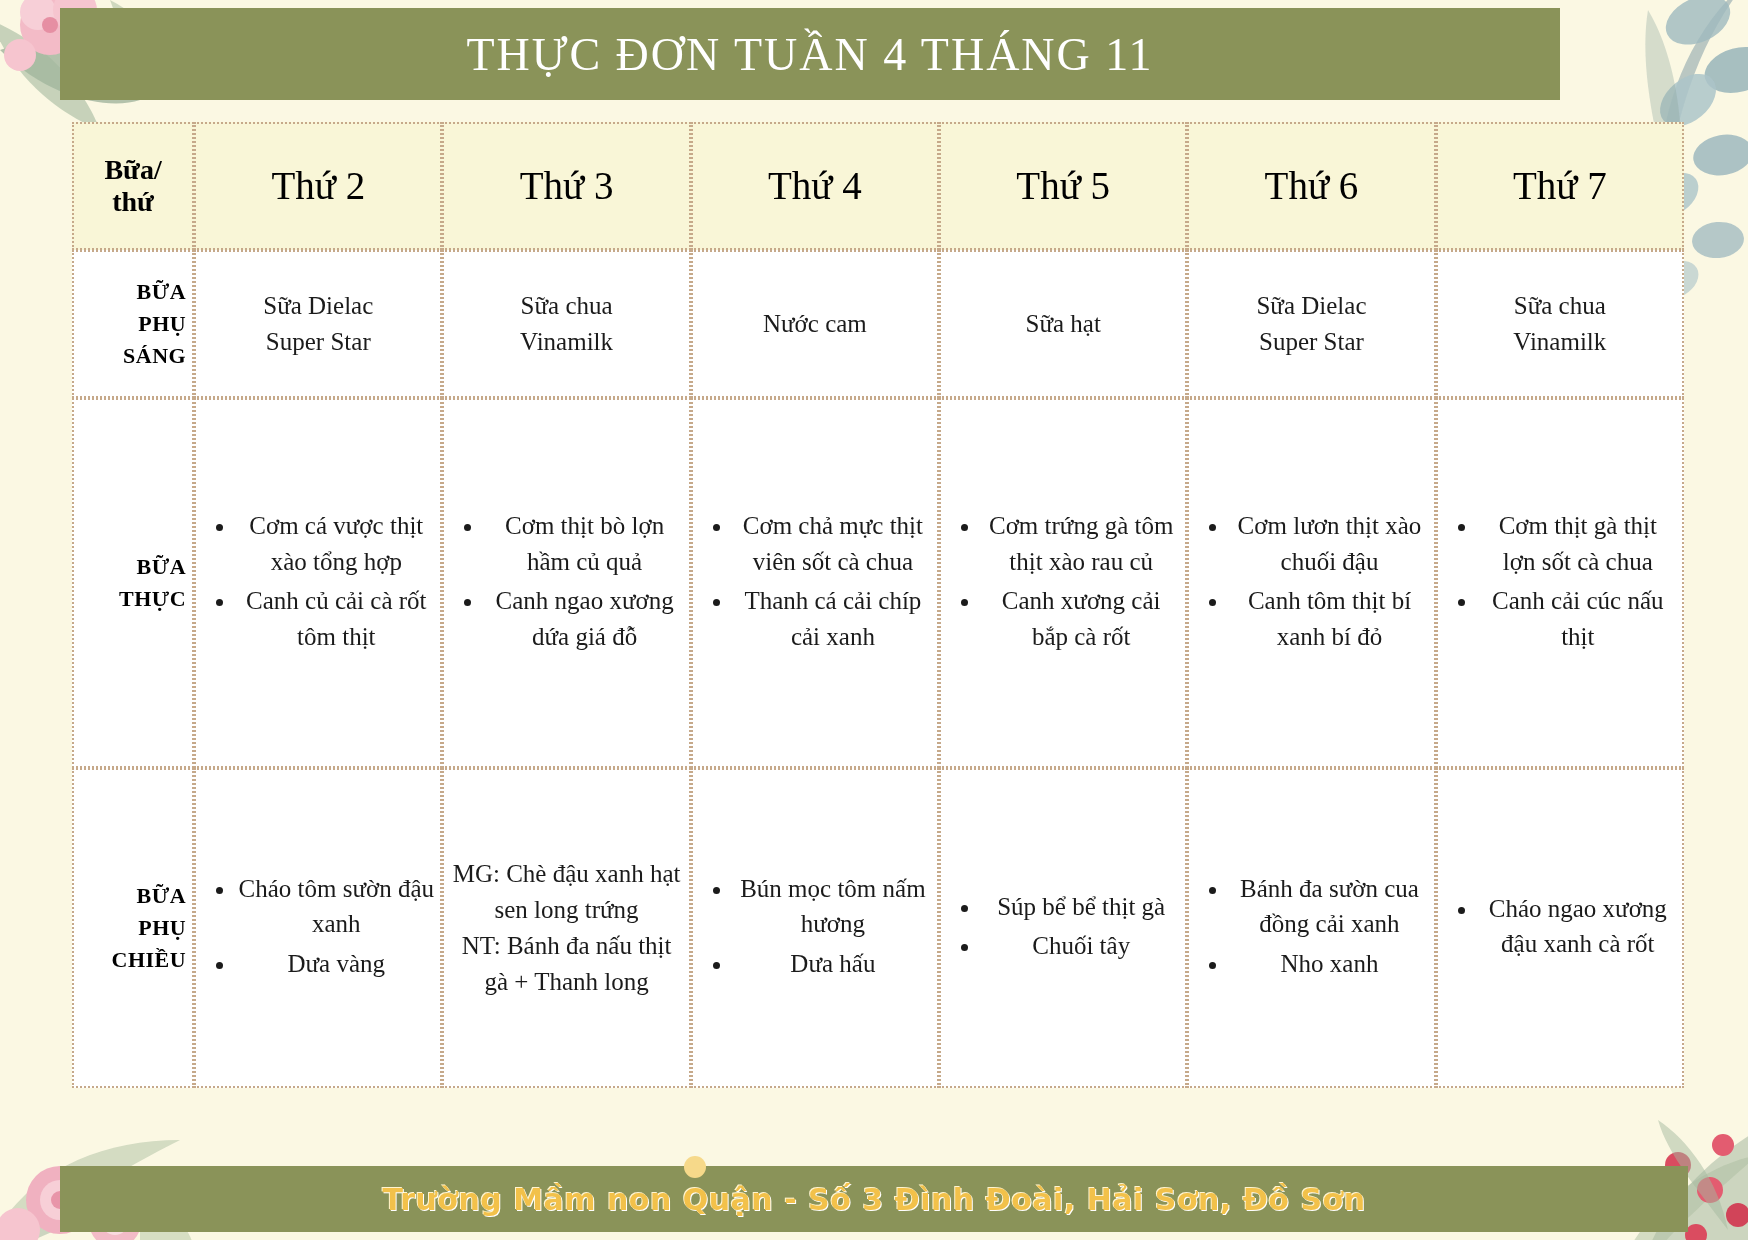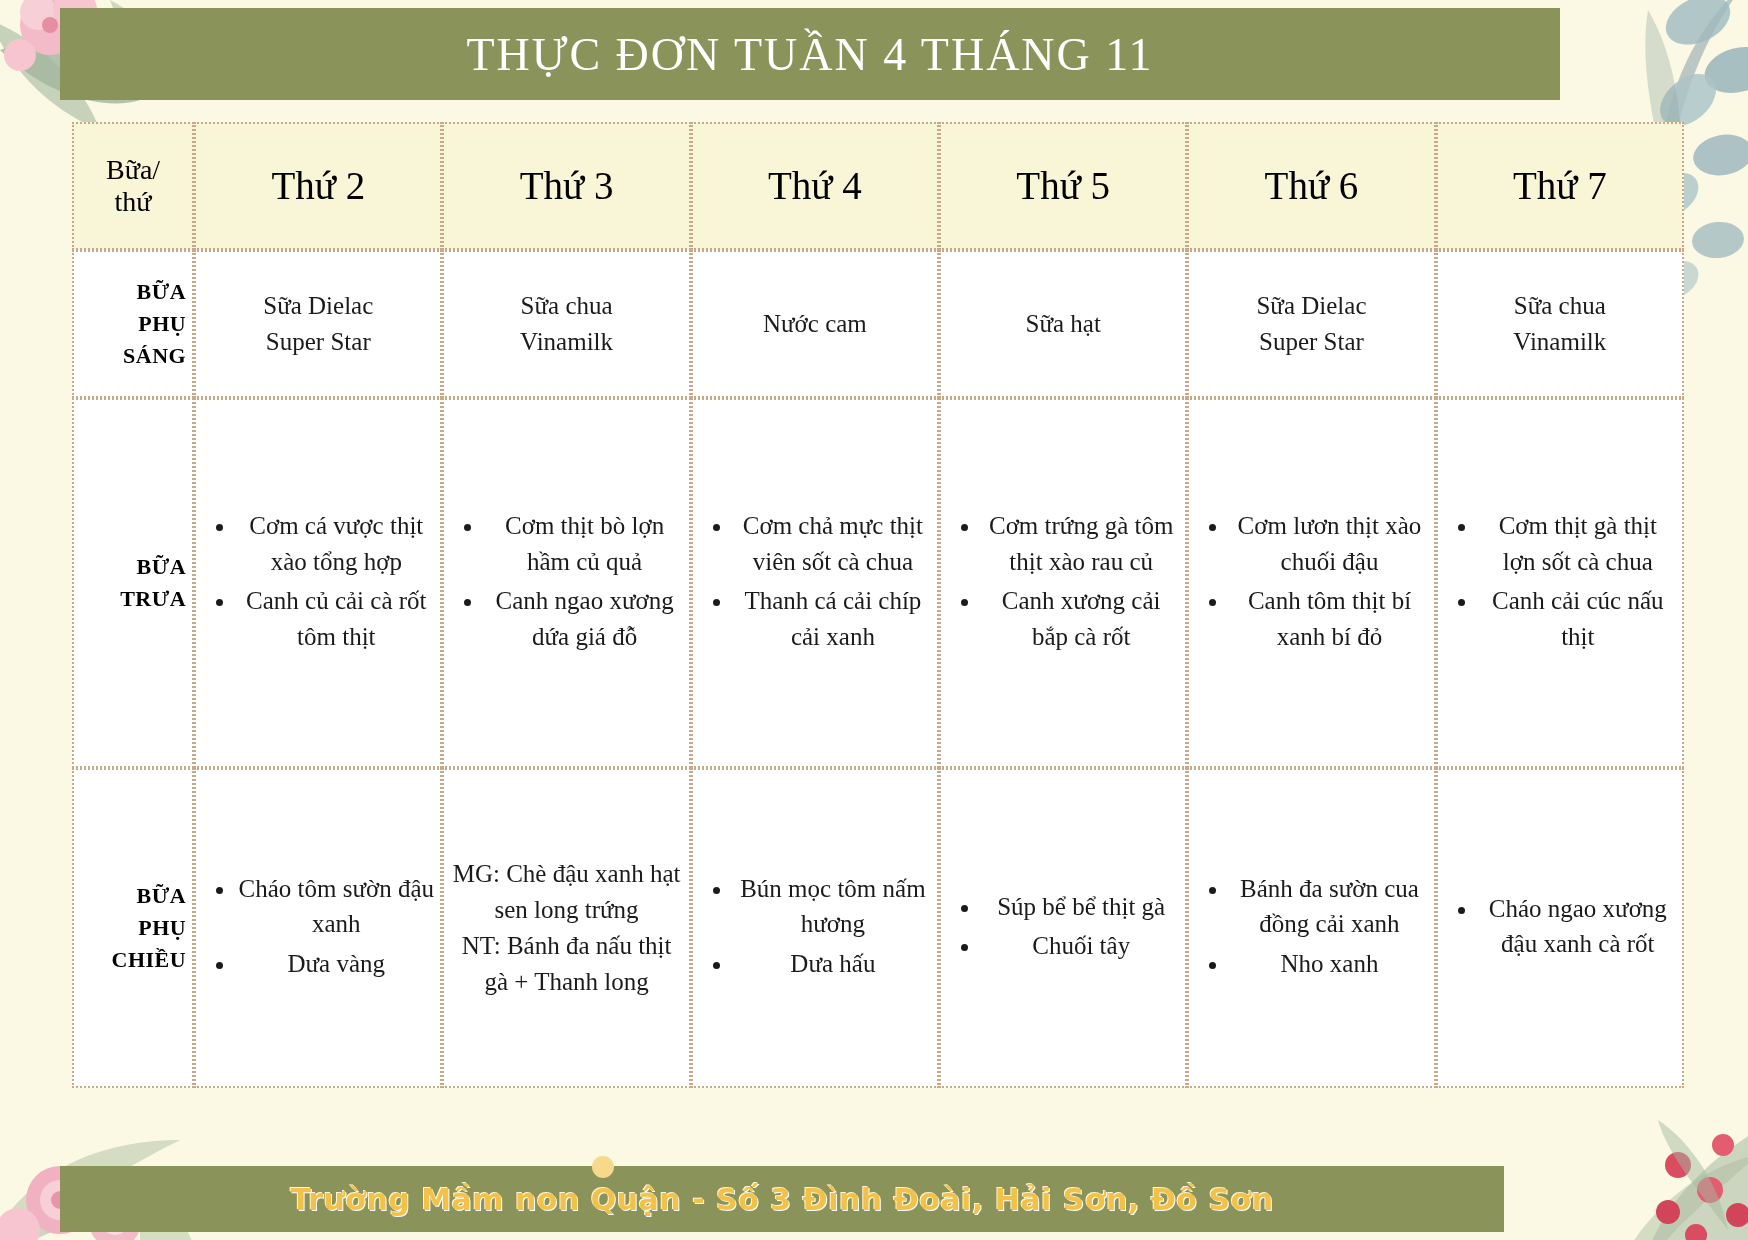--- a/index.html
+++ b/index.html
@@ -68,21 +68,21 @@
   
   tr.head td {
     background: #f9f6d7;
     text-align: center;
     font-size: 39px;
     height: 108px;
     line-height: 1.15;
   }
   tr.head td.corner {
     font-size: 28px;
-    font-weight: normal;
+    font-weight: bold;
   }
   
   td.rowlabel {
     background: #f9f6d7;
     text-align: right;
     font-size: 22px;
     font-weight: bold;
     line-height: 1.45;
     letter-spacing: .5px;
     width: 122px;
@@ -120,21 +120,21 @@
   
   tr.snack td { height: 128px; }
   tr.lunch td { height: 350px; }
   tr.aftersnack td { height: 300px; }
 
   
   .footer {
     position: absolute;
     left: 60px;
     bottom: 8px;
-    width: 1444px;
+    width: 1628px;
     height: 66px;
     background: #8a9359;
     display: flex;
     align-items: center;
     justify-content: center;
     z-index: 3;
   }
   .footer-text {
     font-family: "DejaVu Sans", sans-serif;
     font-weight: bold;
@@ -282,21 +282,21 @@
           <div class="plaintext">
             <span class="line">Sữa chua</span>
             <span class="line">Vinamilk</span>
           </div>
         </td>
       </tr>
 
       <tr class="lunch">
         <td class="rowlabel">
           <span>BỮA</span><br>
-          <span>TRƯA</span>
+          <span>THỰC</span>
         </td>
         <td class="cell">
           <ul class="items">
             <li>Cơm cá vược thịt xào tổng hợp</li>
             <li>Canh củ cải cà rốt tôm thịt</li>
           </ul>
         </td>
         <td class="cell">
           <ul class="items">
             <li>Cơm thịt bò lợn hầm củ quả</li>

